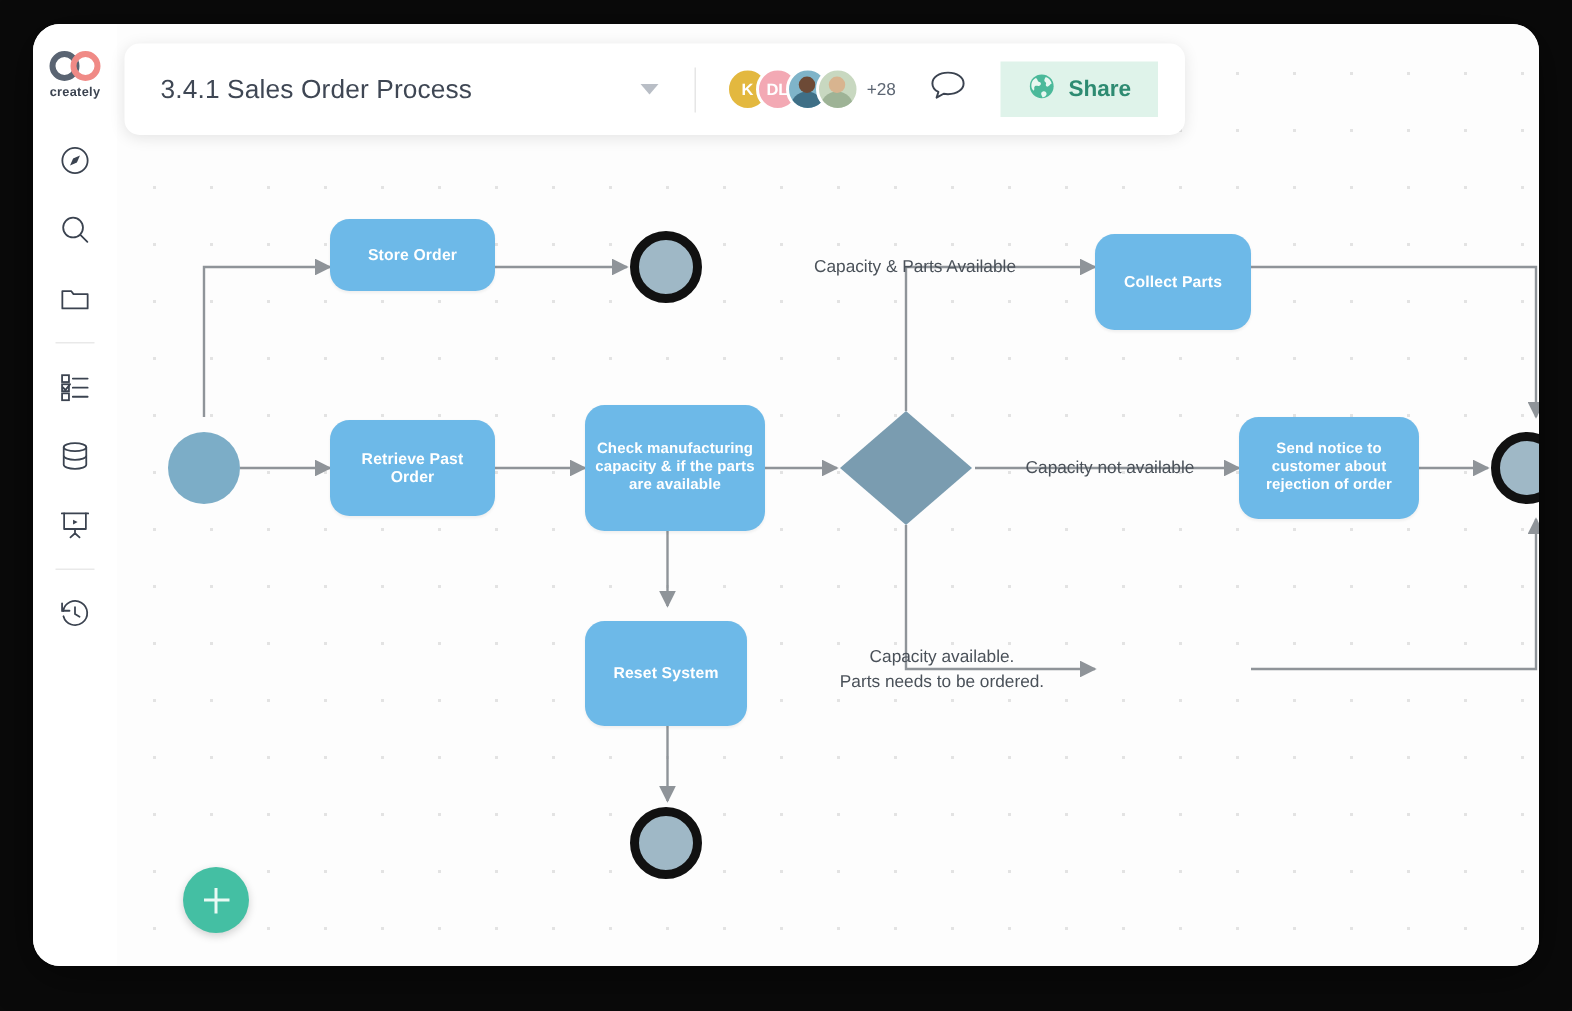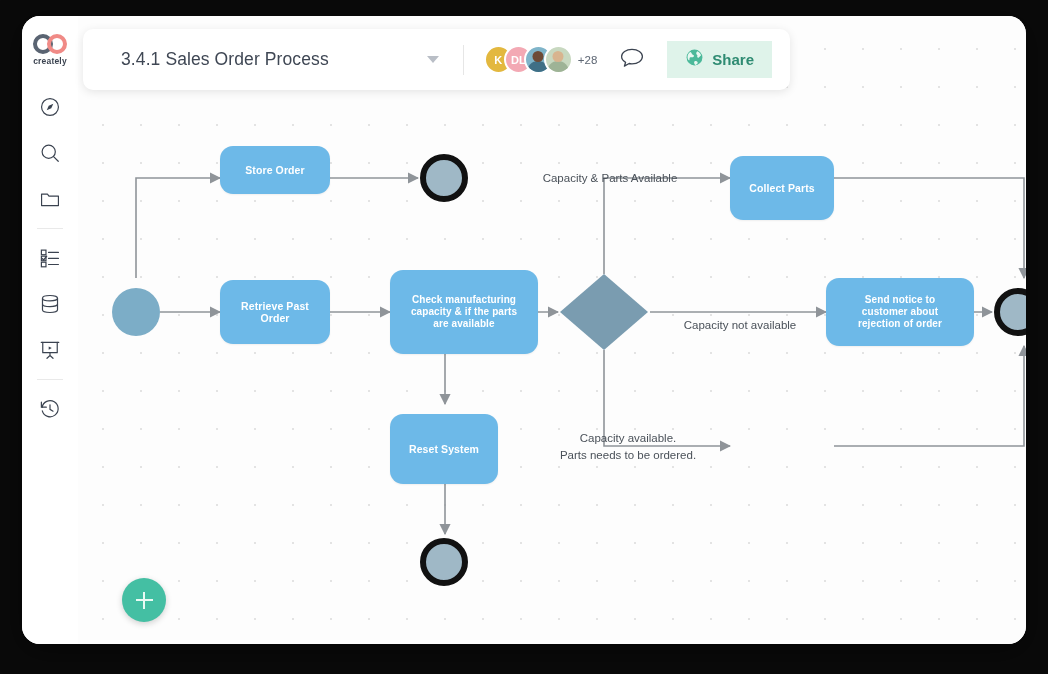--- a/index.html
+++ b/index.html
@@ -36,21 +36,21 @@
   .rail-sep{width:26px;height:1px;background:#e9e9e9;margin:6px 0;}
 
   
   .header{
     position:absolute;left:61px;top:13px;width:707px;height:61px;
     background:#ffffff;border-radius:10px;
     box-shadow:0 2px 10px rgba(0,0,0,.10);
     display:flex;align-items:center;
   }
   .doc-title{
-    margin-left:38px;font-size:17.5px;color:#3f4754;letter-spacing:.1px;
+    margin-left:24px;font-size:17.5px;color:#3f4754;letter-spacing:.1px;
     white-space:nowrap;
   }
   .title-caret{
     margin-left:auto;margin-right:0;width:0;height:0;
     border-left:6px solid transparent;border-right:6px solid transparent;
     border-top:7px solid #b9bec6;cursor:pointer;
   }
   .hdr-divider{width:1px;height:30px;background:#e6e6e6;margin:0 20px 0 24px;}
   .avatars{display:flex;align-items:center;}
   .av{
@@ -91,21 +91,21 @@
   .diagram{position:absolute;inset:0;}
   .diagram svg{position:absolute;left:0;top:0;}
 
   .node{
     position:absolute;background:#6db9e8;border-radius:13px;
     display:flex;align-items:center;justify-content:center;text-align:center;
     color:#ffffff;font-weight:700;letter-spacing:.1px;line-height:1.18;
     box-shadow:0 1px 2px rgba(0,0,0,.06);cursor:pointer;
   }
   .node.small{font-size:10.5px;}
-  .node.tiny{font-size:10px;padding:0 20px;}
+  .node.tiny{font-size:10px;padding:0 6px;}
 
   .evt{position:absolute;border-radius:50%;cursor:pointer;}
   .evt.start{background:#7cadc7;}
   .evt.end{background:#9fb8c6;border:6px solid #111111;box-sizing:border-box;}
 
   .gw{position:absolute;cursor:pointer;}
 
   .edge-label{
     position:absolute;font-size:11.5px;color:#4a5159;line-height:1.45;
     text-align:center;white-space:nowrap;
@@ -261,21 +261,21 @@
 
       <div class="node small" style="left:652px;top:140px;width:104px;height:64px;">Collect Parts</div>
 
       <div class="node tiny" style="left:748px;top:262px;width:108px;height:68px;">Send notice to customer about rejection of order</div>
 
 
       <div class="node small" style="left:312px;top:398px;width:108px;height:70px;">Reset System</div>
 
       <div class="edge-label" style="left:462px;top:154px;width:140px;">Capacity &amp; Parts Available</div>
 
-      <div class="edge-label" style="left:592px;top:301px;width:140px;">Capacity not available</div>
+      <div class="edge-label" style="left:592px;top:288px;width:140px;">Capacity not available</div>
 
       <div class="edge-label" style="left:460px;top:414px;width:180px;">
         <div>Capacity available.</div>
         <div>Parts needs to be ordered.</div>
       </div>
 
     </div>
 
     <div class="fab"></div>
   </div>

